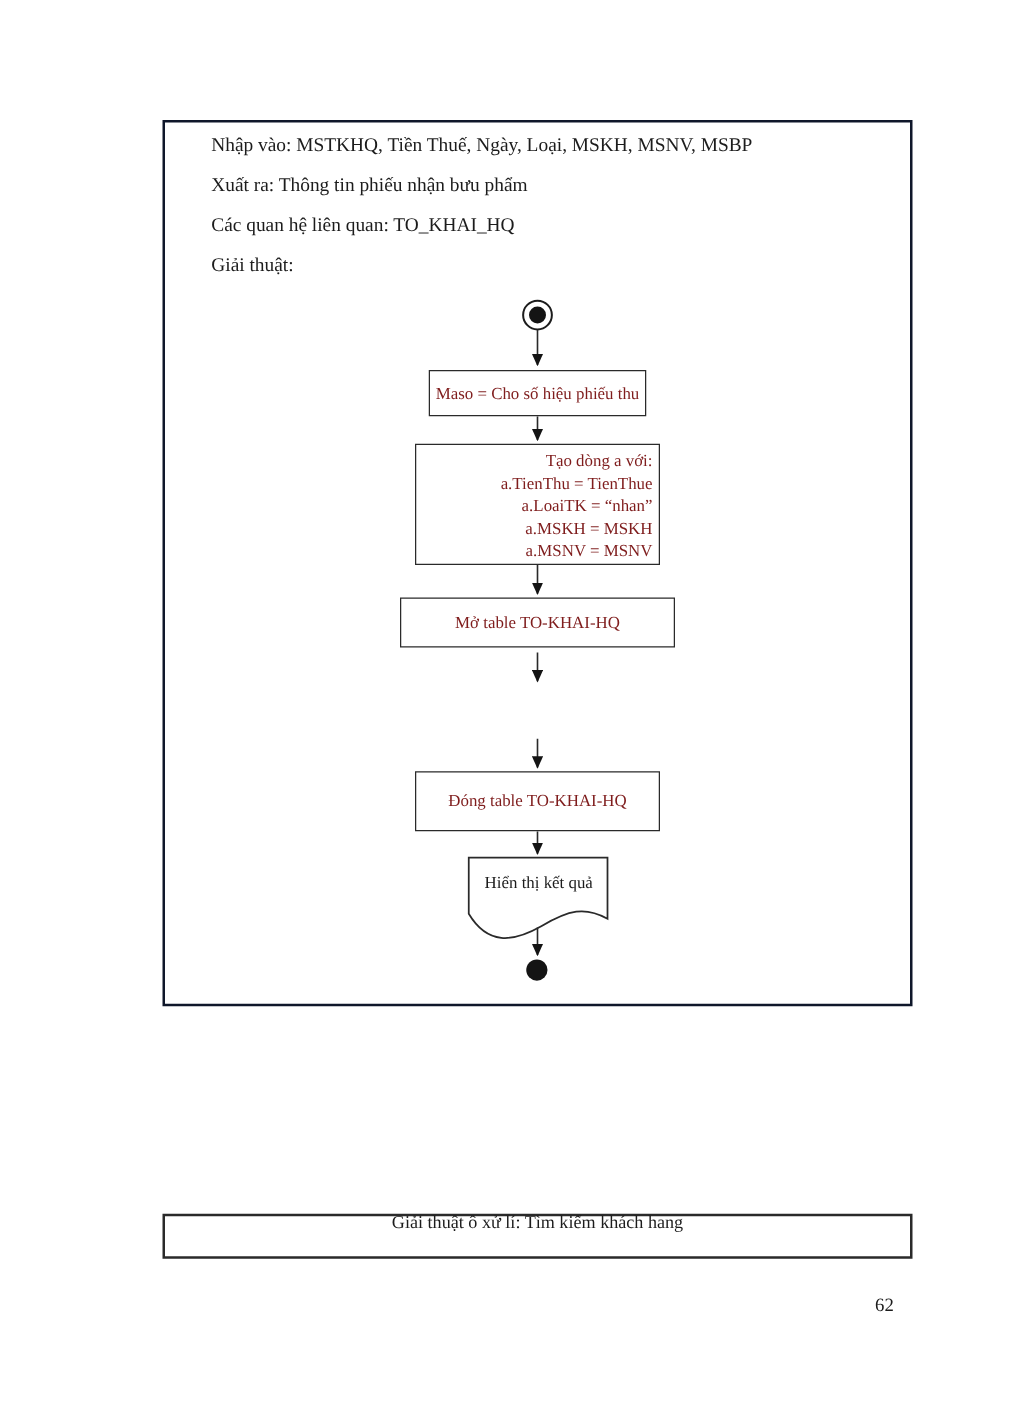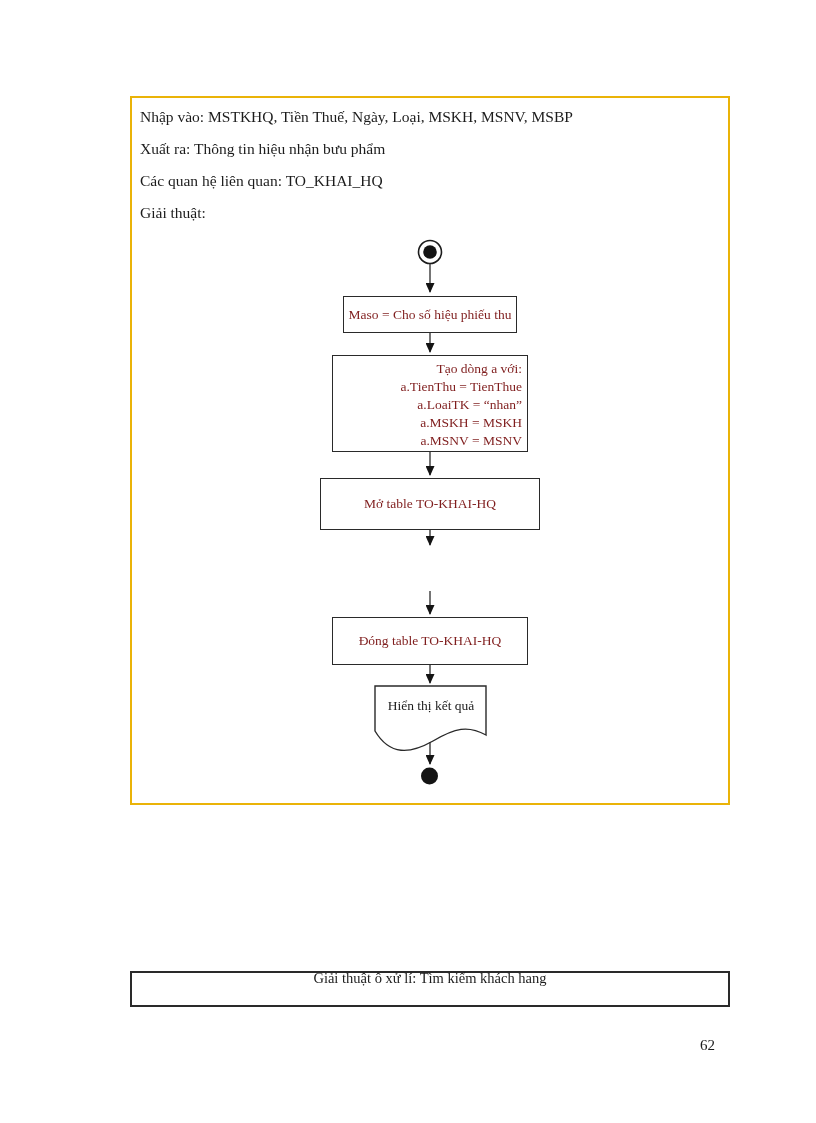--- a/index.html
+++ b/index.html
@@ -7,21 +7,21 @@
   body {
     width:816px; height:1123px;
     font-family:"Liberation Serif","DejaVu Serif",serif;
     color:#1c1c1c;
   }
   .page { position:relative; width:816px; height:1123px; background:#ffffff; overflow:hidden; }
 
   
   .main-box {
     position:absolute; left:130px; top:96px; width:600px; height:709px;
-    border:2px solid #eab308; background:#ffffff;
+    border:2px solid #0f172a; background:#ffffff;padding-left:29px;
   }
   .info-lines { padding:11px 8px 0 8px; }
   .info-line {
     font-size:15.5px; line-height:16px; margin-bottom:16px; white-space:nowrap;
   }
 
   
   .flow-svg { position:absolute; left:0; top:0; width:816px; height:1123px; }
 
   
@@ -30,21 +30,21 @@
     font-size:13.5px; color:#7f1d1d;
     display:flex; align-items:center; justify-content:center;
     text-align:center; white-space:nowrap;
   }
   .box1 { left:343px; top:296px; width:174px; height:37px; }
   .box2 {
     left:332px; top:355px; width:196px; height:97px;
     display:block; text-align:right; padding:4px 5px;
   }
   .b2line { font-size:13.5px; line-height:18px; white-space:nowrap; }
-  .box3 { left:320px; top:478px; width:220px; height:52px; }
+  .box3 { left:320px; top:478px; width:220px; height:40px; }
   .box4 { left:320px; top:548px; width:220px; height:43px; }
   .box5 { left:332px; top:617px; width:196px; height:48px;font-family:Liberation Serif, serif; }
 
   .doc-label {
     position:absolute; left:375px; top:698px; width:112px;
     text-align:center; font-size:13.5px; white-space:nowrap;
   }
 
   
   .caption-box {
@@ -60,21 +60,21 @@
   }
 </style>
 </head>
 <body>
 
 <div class="page">
 
   <div class="main-box">
     <div class="info-lines">
       <div class="info-line">Nhập vào: MSTKHQ, Tiền Thuế, Ngày, Loại, MSKH, MSNV, MSBP</div>
-      <div class="info-line">Xuất ra: Thông tin hiệu nhận bưu phẩm</div>
+      <div class="info-line">Xuất ra: Thông tin phiếu nhận bưu phẩm</div>
       <div class="info-line">Các quan hệ liên quan: TO_KHAI_HQ</div>
       <div class="info-line">Giải thuật:</div>
     </div>
   </div>
 
   <svg class="flow-svg" viewBox="0 0 816 1123">
     <defs>
       <marker id="ah" markerUnits="userSpaceOnUse" markerWidth="10" markerHeight="9" refX="9" refY="4.5" orient="auto">
         <path d="M0,0 L10,4.5 L0,9 Z" fill="#141414"></path>
       </marker>

